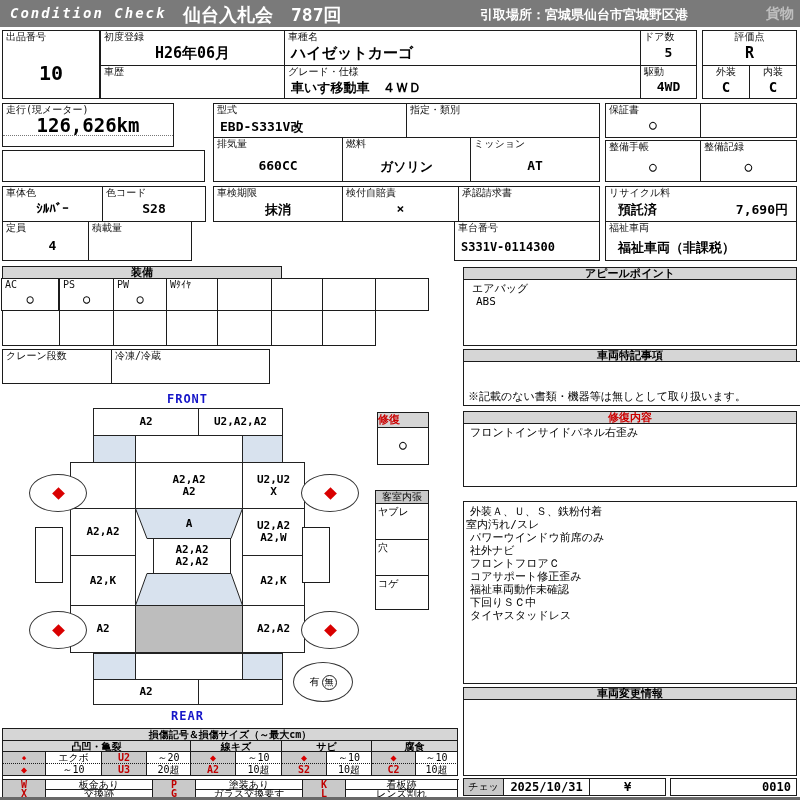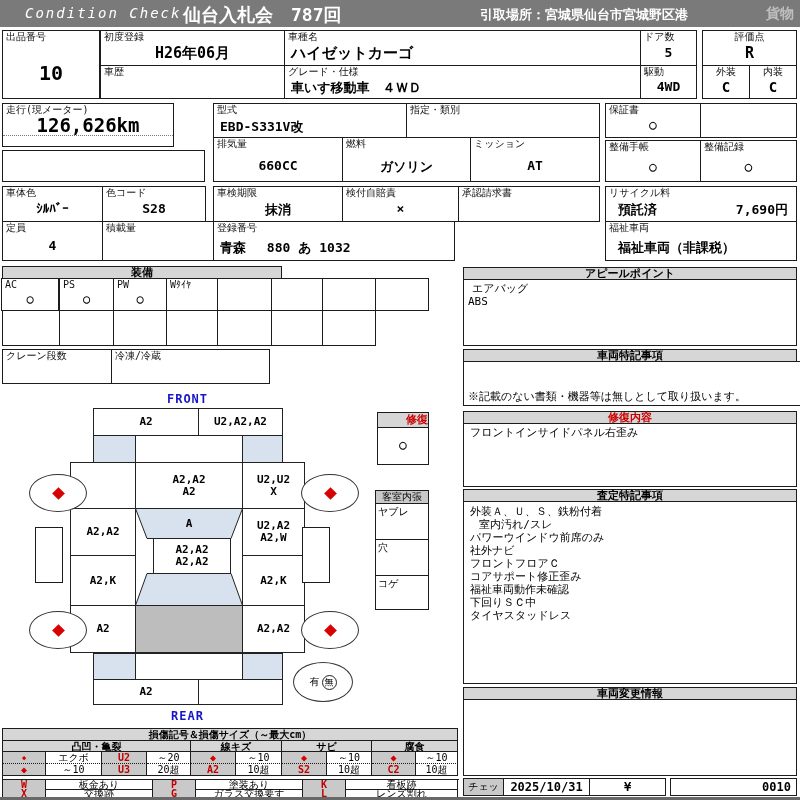--- a/index.html
+++ b/index.html
@@ -28,21 +28,21 @@
   .diaS{font-size:7px}
   .circ{display:inline-flex;align-items:center;justify-content:center;width:15px;height:15px;border:1px solid #222;border-radius:50%;font-size:9px;margin-left:2px}
   .note{font-size:11px;line-height:13px;white-space:nowrap}
 </style>
 </head>
 <body>
 
 <div class="sheet">
 
   <div class="topbar">
-    <span class="abs" style="left:25px;top:5px;font-size:14px;font-weight:normal;font-style:italic;letter-spacing:2px">Condition  Check</span>
+    <span class="abs" style="left:10px;top:5px;font-size:14px;font-weight:bold;font-style:italic;letter-spacing:2px">Condition  Check</span>
     <span class="abs" style="left:183px;top:3px;font-size:18px;font-weight:bold">仙台入札会　787回</span>
     <span class="abs" style="left:480px;top:6px;font-size:13px;font-weight:bold">引取場所：宮城県仙台市宮城野区港</span>
     <span class="abs" style="right:6px;top:5px;font-size:14px;font-weight:bold;color:#bfbfbf">貨物</span>
   </div>
 
   <div class="box" style="left:2px;top:30px;width:98px;height:69px">
     <span class="lbl">出品番号</span>
     <div class="cval f20" style="top:30px">10</div>
   </div>
   <div class="box" style="left:100px;top:30px;width:185px;height:36px">
@@ -129,40 +129,40 @@
     <div class="cval f13" style="top:14px">ｼﾙﾊﾞｰ</div>
   </div>
   <div class="box" style="left:102px;top:186px;width:104px;height:36px">
     <span class="lbl">色コード</span>
     <div class="cval f13" style="top:14px">S28</div>
   </div>
   <div class="box" style="left:2px;top:221px;width:101px;height:40px">
     <span class="lbl">定員</span>
     <div class="cval f13" style="top:16px">4</div>
   </div>
-  <div class="box" style="left:102px;top:221px;width:116px;height:40px">
+  <div class="box" style="left:88px;top:221px;width:104px;height:40px">
     <span class="lbl">積載量</span>
     <div class="cval f13" style="top:16px"></div>
   </div>
 
   <div class="box" style="left:213px;top:186px;width:130px;height:36px">
     <span class="lbl">車検期限</span>
     <div class="cval f13" style="top:14px">抹消</div>
   </div>
   <div class="box" style="left:342px;top:186px;width:117px;height:36px">
     <span class="lbl">検付自賠責</span>
     <div class="cval f13" style="top:14px">×</div>
   </div>
   <div class="box" style="left:458px;top:186px;width:142px;height:36px">
     <span class="lbl">承認請求書</span>
     <div class="cval f13" style="top:14px"></div>
   </div>
-  <div class="box" style="left:213px;top:221px;width:242px;height:40px">
-    <span class="lbl">登録番号</span>
-    <div class="lval f13" style="top:17px">青森　 880 あ 1032</div>
+  <div class="box" style="left:454px;top:221px;width:146px;height:40px">
+    <span class="lbl">車台番号</span>
+    <div class="lval f12" style="top:18px">S331V-0114300</div>
   </div>
 
   <div class="box" style="left:605px;top:186px;width:192px;height:36px">
     <span class="lbl">リサイクル料</span>
     <span class="lval f13" style="top:14px;left:12px">預託済</span>
     <span class="rval f13" style="top:14px">7,690円</span>
   </div>
   <div class="box" style="left:605px;top:221px;width:192px;height:40px">
     <span class="lbl">福祉車両</span>
     <div class="lval f13" style="top:17px;left:12px">福祉車両（非課税）</div>
@@ -199,37 +199,36 @@
   <div class="box" style="left:2px;top:349px;width:110px;height:35px">
     <span class="lbl">クレーン段数</span>
   </div>
   <div class="box" style="left:111px;top:349px;width:159px;height:35px">
     <span class="lbl">冷凍/冷蔵</span>
   </div>
 
   <div class="hdrbar" style="left:463px;top:267px;width:334px;height:29px">アピールポイント</div>
   <div class="box" style="left:463px;top:279px;width:334px;height:67px">
     <div class="note" style="position:absolute;left:8px;top:2px">エアバッグ</div>
-    <div class="note" style="position:absolute;left:4px;top:15px">ABS</div>
+    <div class="note" style="position:absolute;left:12px;top:15px">ABS</div>
   </div>
 
   <div class="hdrbar" style="left:463px;top:349px;width:334px;height:13px">車両特記事項</div>
   <div class="box" style="left:463px;top:361px;width:394px;height:45px">
     <div class="note" style="position:absolute;left:4px;bottom:2px">※記載のない書類・機器等は無しとして取り扱います。</div>
   </div>
 
   <div class="hdrbar" style="left:463px;top:411px;width:334px;height:13px;color:#cc0000">修復内容</div>
   <div class="box" style="left:463px;top:423px;width:334px;height:64px">
     <div class="note" style="position:absolute;left:6px;top:2px">フロントインサイドパネル右歪み</div>
   </div>
 
-  <div class="hdrbar" style="left:463px;top:489px;width:334px;height:13px">査定特記事項</div>
   <div class="box" style="left:463px;top:501px;width:334px;height:183px">
     <div class="note" style="position:absolute;left:6px;top:3px">外装Ａ、Ｕ、Ｓ、鉄粉付着</div>
-    <div class="note" style="position:absolute;left:15px;top:16px">室内汚れ/スレ</div>
+    <div class="note" style="position:absolute;left:2px;top:16px">室内汚れ/スレ</div>
     <div class="note" style="position:absolute;left:6px;top:29px">パワーウインドウ前席のみ</div>
     <div class="note" style="position:absolute;left:6px;top:42px">社外ナビ</div>
     <div class="note" style="position:absolute;left:6px;top:55px">フロントフロアＣ</div>
     <div class="note" style="position:absolute;left:6px;top:68px">コアサポート修正歪み</div>
     <div class="note" style="position:absolute;left:6px;top:81px">福祉車両動作未確認</div>
     <div class="note" style="position:absolute;left:6px;top:94px">下回りＳＣ中</div>
     <div class="note" style="position:absolute;left:6px;top:107px">タイヤスタッドレス</div>
   </div>
 
   <div class="hdrbar" style="left:463px;top:687px;width:334px;height:13px">車両変更情報</div>
@@ -242,21 +241,21 @@
     <div class="cval f12" style="top:1px">2025/10/31</div>
   </div>
   <div class="box" style="left:589px;top:778px;width:77px;height:18px">
     <div class="cval f12" style="top:1px">¥</div>
   </div>
   <div class="box" style="left:670px;top:778px;width:127px;height:18px">
     <div class="rval f12" style="top:1px;right:5px">0010</div>
   </div>
 
   <div class="box" style="left:377px;top:412px;width:52px;height:53px">
-    <div style="background:#d6d6d6;border-bottom:1px solid #1c1c1c;color:#cc0000;font-weight:bold;font-size:11px;line-height:14px;text-align:right">修復</div>
+    <div style="background:#d6d6d6;border-bottom:1px solid #1c1c1c;color:#cc0000;font-weight:bold;font-size:11px;line-height:14px;text-align:left">修復</div>
     <div style="text-align:center;font-size:13px;font-weight:bold;line-height:34px">○</div>
   </div>
   <div class="box" style="left:375px;top:490px;width:54px;height:120px">
     <div style="background:#c9c9c9;border-bottom:1px solid #1c1c1c;font-size:10px;line-height:12px;text-align:center">客室内張</div>
     <div style="height:36px;border-bottom:1px solid #1c1c1c;font-size:10px;padding:1px 2px">ヤブレ</div>
     <div style="height:36px;border-bottom:1px solid #1c1c1c;font-size:10px;padding:1px 2px">穴</div>
     <div style="height:34px;font-size:10px;padding:1px 2px">コゲ</div>
   </div>
 
   <div class="abs" style="left:0;top:390px;width:362px;height:340px">

